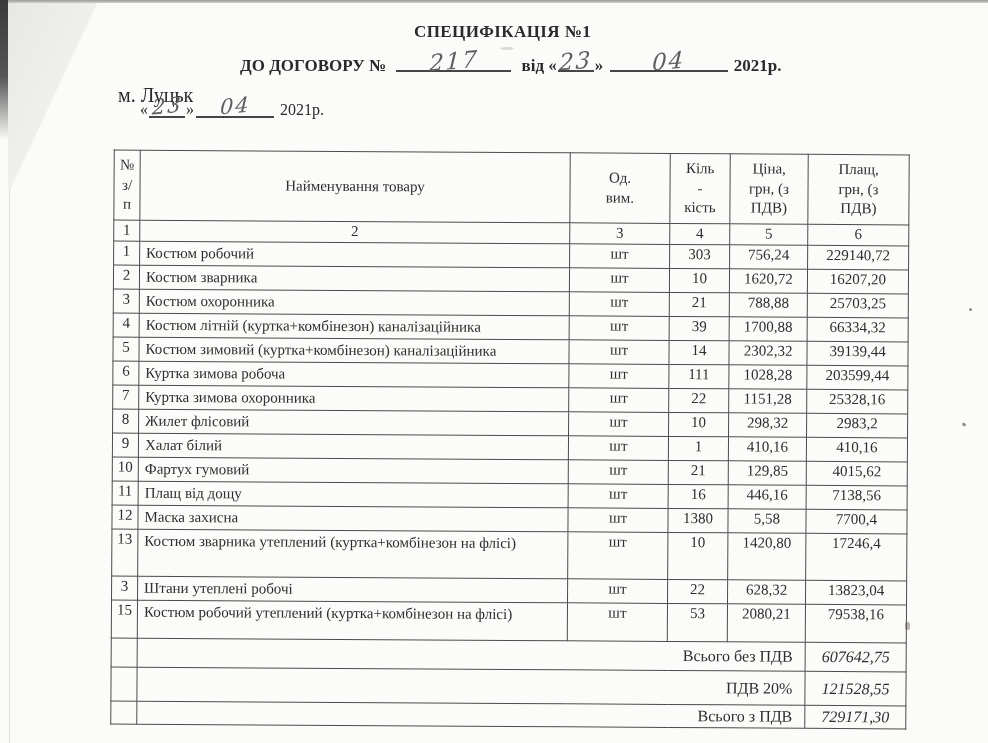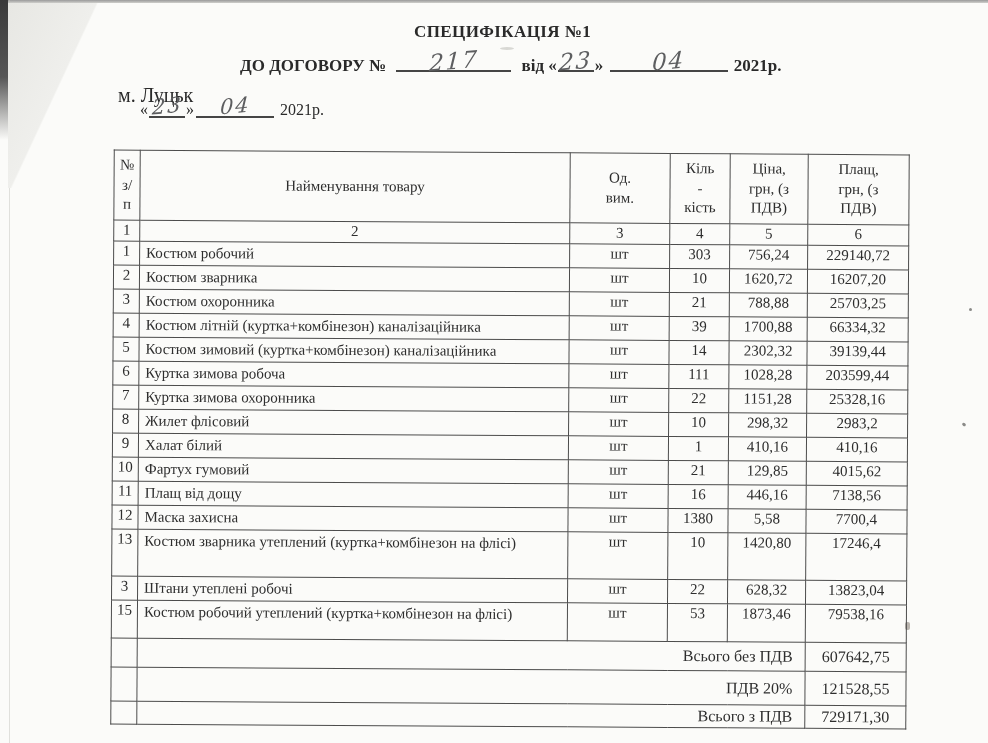--- a/index.html
+++ b/index.html
@@ -71,21 +71,21 @@
   tr.header-row th{vertical-align:middle;text-align:center;white-space:pre-line;line-height:1.3;font-size:15px;}
   tr.colnum-row{height:21px;}
   tr.colnum-row td{text-align:center;}
   tr.data-row{height:23px;}
   tr.row-tall-a{height:47px;}
   tr.row-tall-b{height:38px;}
   td.c-num,td.c-unit,td.c-qty,td.c-price,td.c-sum{text-align:center;}
   td.c-name{text-align:left;padding-left:6px;line-height:21px;}
   tr.total-row-1{height:29px;} tr.total-row-2{height:34px;} tr.total-row-3{height:23px;}
   td.total-label{text-align:right;padding-right:12px;vertical-align:middle;font-size:16px;}
-  td.total-value{text-align:center;vertical-align:middle;font-size:16px;}
+  td.total-value{text-align:center;vertical-align:middle;font-size:16px;font-style:italic;}
   td.total-stub{}
 </style>
 </head>
 <body>
 
 <div class="page">
 
   <div class="edge-top"></div>
   <div class="edge-left"></div>
   <div class="edge-line"></div>
@@ -260,21 +260,21 @@
           <td class="c-unit">шт</td>
           <td class="c-qty">22</td>
           <td class="c-price">628,32</td>
           <td class="c-sum">13823,04</td>
         </tr>
         <tr class="data-row row-tall-b">
           <td class="c-num">15</td>
           <td class="c-name">Костюм робочий  утеплений (куртка+комбінезон на флісі)</td>
           <td class="c-unit">шт</td>
           <td class="c-qty">53</td>
-          <td class="c-price">1873,46</td>
+          <td class="c-price">2080,21</td>
           <td class="c-sum">79538,16</td>
         </tr>
         <tr class="total-row-1">
           <td class="total-stub"></td>
           <td colspan="4" class="total-label">Всього без ПДВ</td>
           <td class="total-value">607642,75</td>
         </tr>
         <tr class="total-row-2">
           <td class="total-stub"></td>
           <td colspan="4" class="total-label">ПДВ 20%</td>

